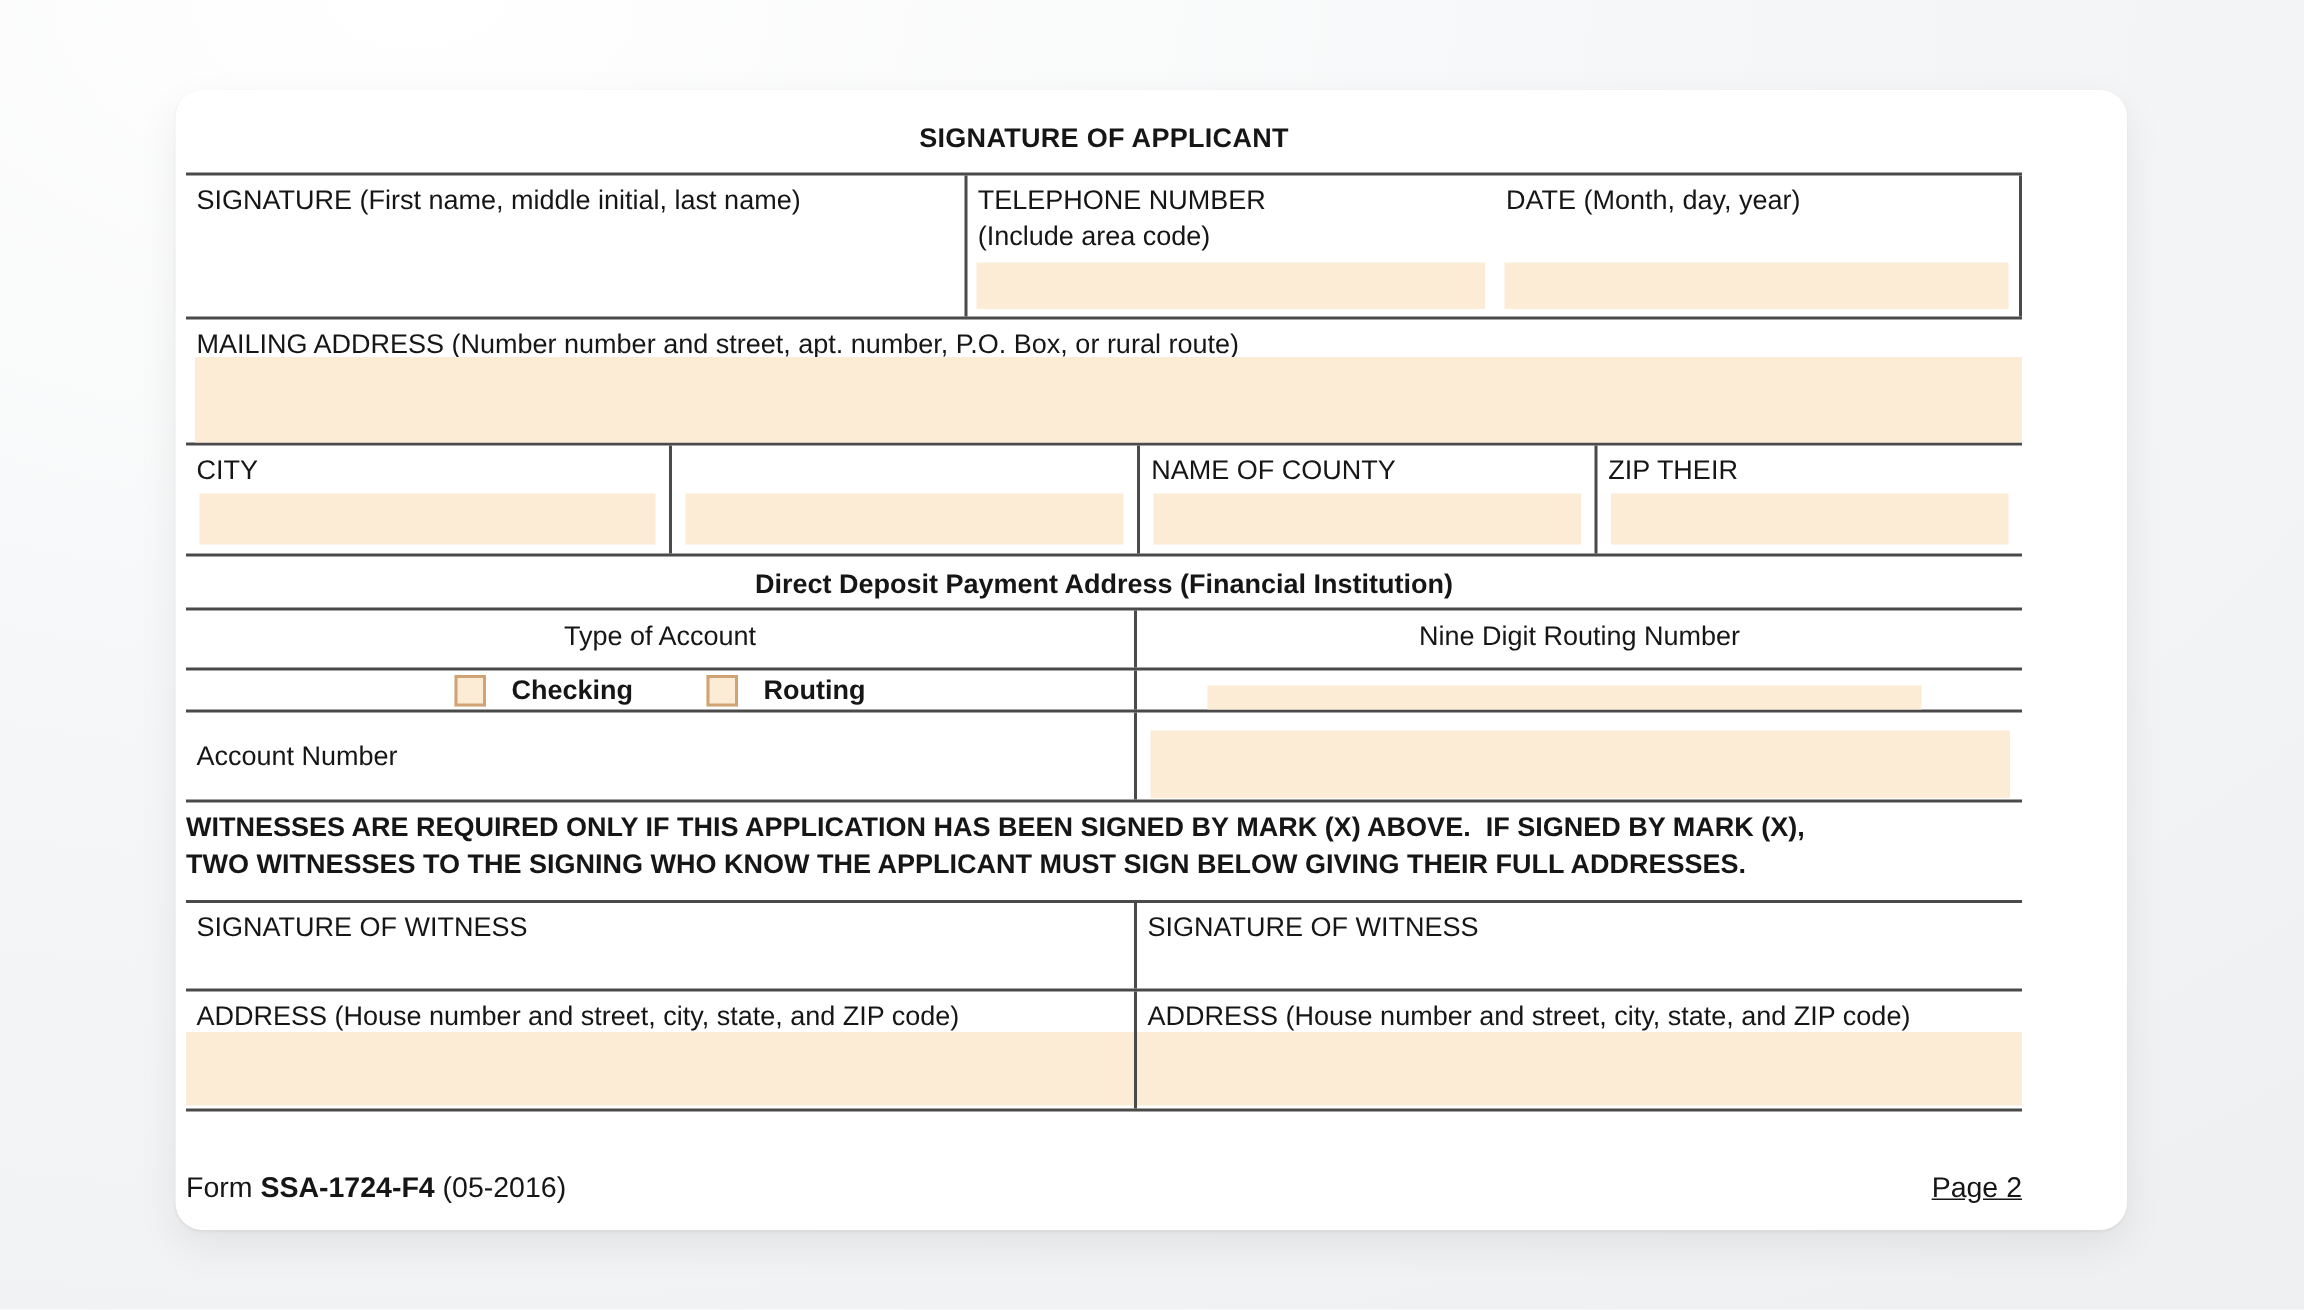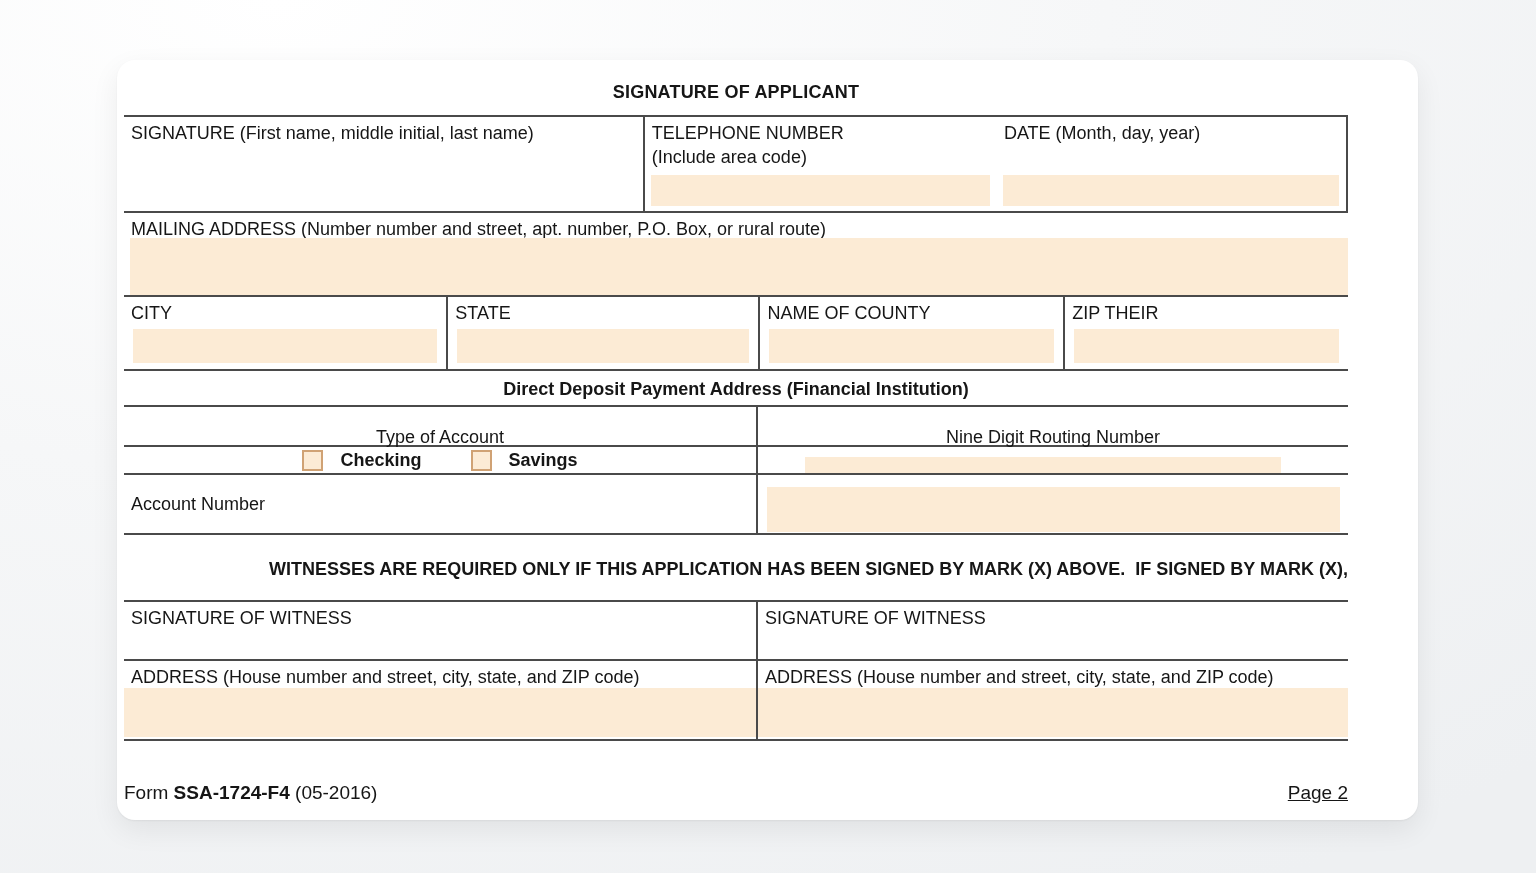--- a/index.html
+++ b/index.html
@@ -54,41 +54,41 @@
   .rowC .c3{width:24.9%;}
   .rowC .c4{width:23.1%;}
   .rowC .field{left:9px;right:9px;top:32px;height:34px;}
   
   .rowD{height:36px;align-items:flex-start;justify-content:flex-end;}
   .rowD .heading{width:100%;text-align:center;font-weight:bold;padding-top:6px;}
   
   .rowE{height:40px;}
   .rowE .c1{width:51.8%;}
   .rowE .c2{width:48.2%;}
-  .rowE .hd{text-align:center;padding-top:18px;}
+  .rowE .hd{text-align:center;padding-top:5px;}
   
   .rowF{height:28px;font-weight:bold;}
   .rowF .c1{width:51.8%;display:flex;align-items:center;justify-content:center;}
   .rowF .c2{width:48.2%;}
   .rowF .field{left:47px;width:476px;top:10px;bottom:0;}
   .checkbox{
     width:21px;height:21px;background:var(--highlight);
     border:2px solid var(--cb-border);margin-right:17px;flex:0 0 auto;
   }
   .cb-label{margin-right:49px;}
   .cb-label.last{margin-right:0;}
   
   .rowG{height:60px;}
   .rowG .c1{width:51.8%;display:flex;align-items:center;}
   .rowG .c1 .lbl{padding-top:0;}
   .rowG .c2{width:48.2%;}
   .rowG .field{left:9px;right:8px;top:12px;height:45px;}
   
   .notice{height:67px;border-bottom:2px solid var(--line);
-    text-align:right;font-weight:bold;padding-top:22px;}
+    text-align:left;font-weight:bold;padding-top:4px;}
   .notice div{white-space:pre-wrap;line-height:25px;}
   
   .rowH{height:59px;}
   .rowH .c1{width:51.8%;}
   .rowH .c2{width:48.2%;}
   
   .rowI{height:80px;}
   .rowI .c1{width:51.8%;}
   .rowI .c2{width:48.2%;}
   .rowI .field{left:0;right:0;top:27px;bottom:2px;}
@@ -130,21 +130,20 @@
         <div class="field"></div>
       </div>
     </div>
 
     <div class="row rowC">
       <div class="cell vline c1">
         <div class="lbl">CITY</div>
         <div class="field"></div>
       </div>
       <div class="cell vline c2">
-        <div class="lbl">STATE</div>
         <div class="field"></div>
       </div>
       <div class="cell vline c3">
         <div class="lbl">NAME OF COUNTY</div>
         <div class="field"></div>
       </div>
       <div class="cell c4">
         <div class="lbl">ZIP THEIR</div>
         <div class="field"></div>
       </div>
@@ -161,38 +160,39 @@
       <div class="cell c2">
         <div class="hd">Nine Digit Routing Number</div>
       </div>
     </div>
 
     <div class="row rowF">
       <div class="cell vline c1">
         <span class="checkbox"></span>
         <span class="cb-label">Checking</span>
         <span class="checkbox"></span>
-        <span class="cb-label last">Savings</span>
+        <span class="cb-label last">Routing</span>
       </div>
       <div class="cell c2">
         <div class="field"></div>
       </div>
     </div>
 
     <div class="row rowG">
       <div class="cell vline c1">
         <div class="lbl">Account Number</div>
       </div>
       <div class="cell c2">
         <div class="field"></div>
       </div>
     </div>
 
     <div class="notice">
       <div>WITNESSES ARE REQUIRED ONLY IF THIS APPLICATION HAS BEEN SIGNED BY MARK (X) ABOVE.  IF SIGNED BY MARK (X),</div>
+      <div>TWO WITNESSES TO THE SIGNING WHO KNOW THE APPLICANT MUST SIGN BELOW GIVING THEIR FULL ADDRESSES.</div>
     </div>
 
     <div class="row rowH">
       <div class="cell vline c1">
         <div class="lbl">SIGNATURE OF WITNESS</div>
       </div>
       <div class="cell c2">
         <div class="lbl">SIGNATURE OF WITNESS</div>
       </div>
     </div>

